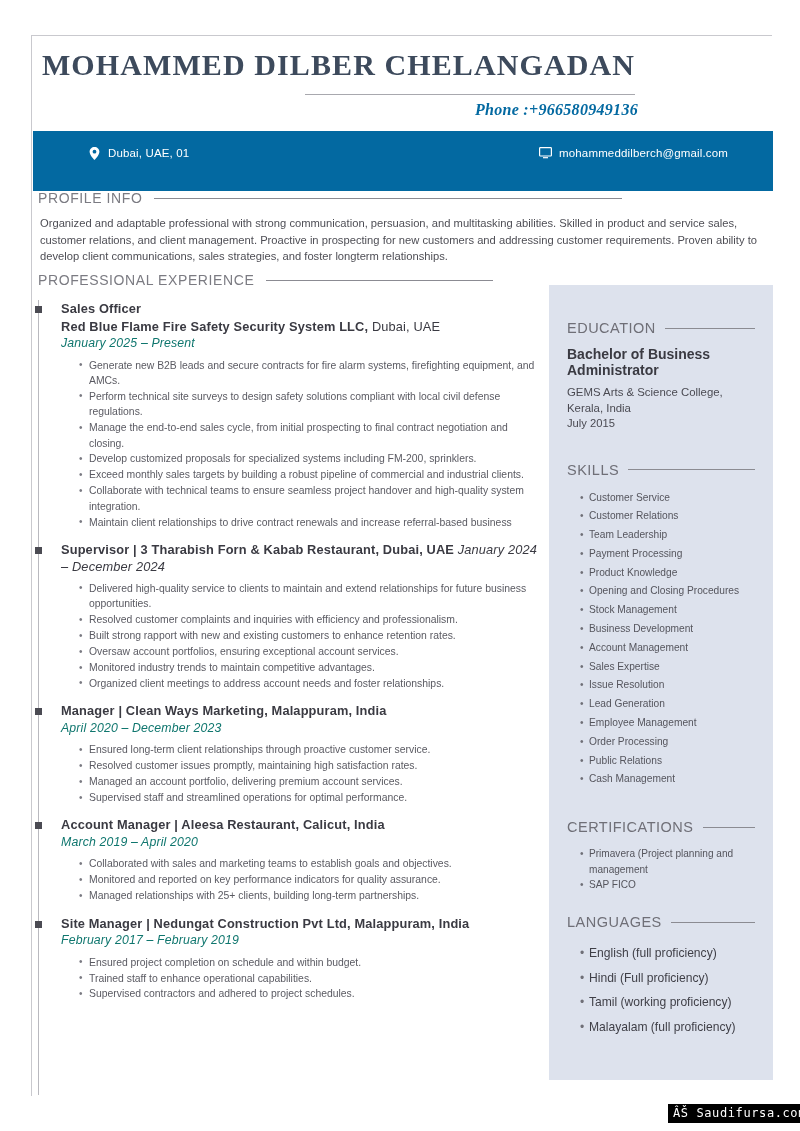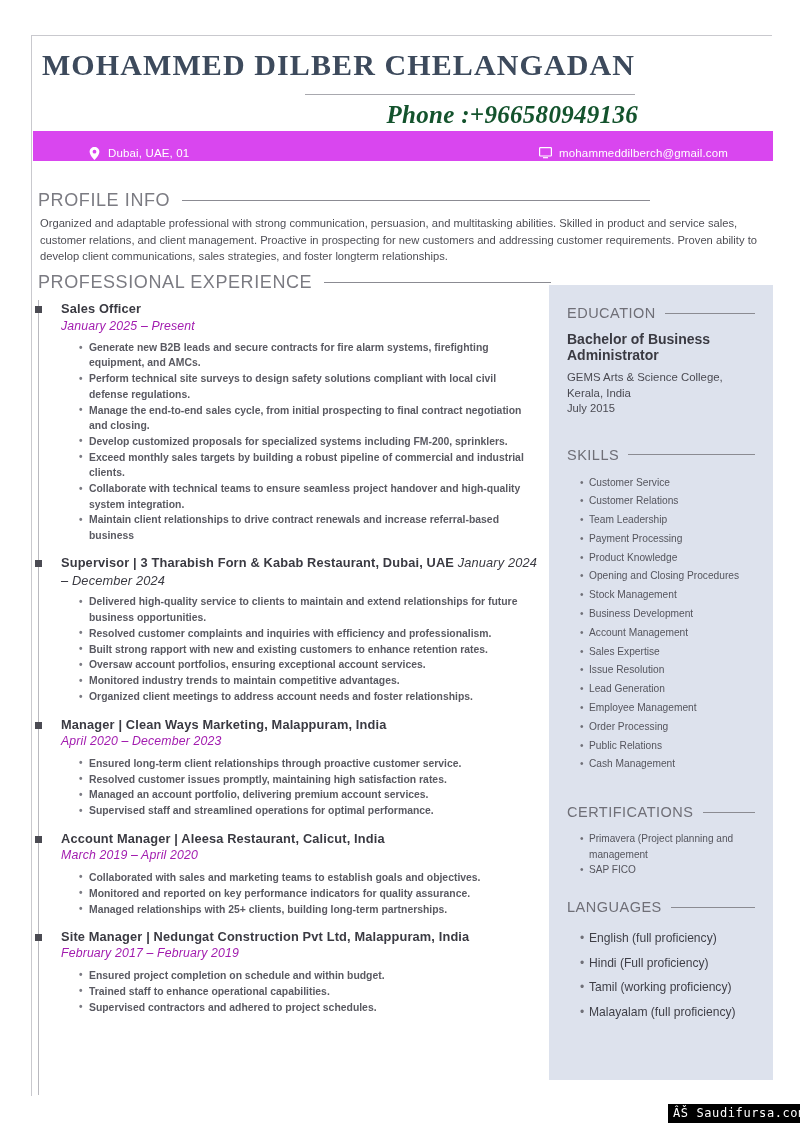--- a/index.html
+++ b/index.html
@@ -62,35 +62,35 @@
     height: 1px;
     background: #a8a8ae;
   }
   #phone-line {
     position: absolute;
     right: 30px;
     top: 101px;
     font-family: "Liberation Serif", serif;
     font-style: italic;
     font-weight: 700;
-    font-size: 25px;
-    color: #14532d;
+    font-size: 16px;
+    color: #0369a1;
     letter-spacing: 0.3px;
     white-space: nowrap;
     text-align: center;
   }
 
   
   #contact-bar {
     position: absolute;
     left: 33px;
     top: 131px;
     width: 740px;
-    height: 30px;
-    background: #d946ef;
+    height: 60px;
+    background: #0369a1;
     color: #ffffff;
     font-size: 11.5px;
   }
   .contact-item {
     position: absolute;
     top: 0;
     height: 44px;
     display: flex;
     align-items: center;
     gap: 7px;
@@ -108,21 +108,21 @@
   .contact-icon svg { display: block; }
 
   
   .section-head {
     position: absolute;
     display: flex;
     align-items: center;
     gap: 12px;
   }
   .section-head .head-text {
-    font-size: 18px;
+    font-size: 14px;
     color: #7b7b82;
     letter-spacing: 0.6px;
     font-weight: 400;
     white-space: nowrap;
   }
   .section-head .head-rule {
     height: 1px;
     background: #8b8b92;
   }
 
@@ -184,29 +184,28 @@
     color: #3a3a42;
     line-height: 17.5px;
     letter-spacing: 0.15px;
   }
   .job-org .org-loc {
     font-weight: 400;
   }
   .job-dates {
     font-size: 12.3px;
     font-style: italic;
-    color: #a21caf;
+    color: #0f766e;
     line-height: 17.5px;
     letter-spacing: 0.15px;
   }
   .job-bullets {
     margin: 5px 0 0 0;
     padding-left: 18px;
     list-style: none;
-    font-weight: bold;
   }
   .job-bullets li {
     position: relative;
     font-size: 10.4px;
     line-height: 15.4px;
     color: #5a5a62;
     margin-bottom: 0.5px;
     padding-left: 10px;
   }
   .job-bullets li::before {
@@ -283,21 +282,21 @@
   }
   #cert-list li {
     line-height: 15.4px;
     font-size: 10.1px;
   }
   #lang-list li {
     font-size: 12.1px;
     line-height: 24.5px;
     color: #3f3f47;
   }
-  #section-education { margin-top: 2px; }
+  #section-education { margin-top: 17px; }
   #section-skills { margin-top: 30px; }
   #section-certifications { margin-top: 30px; }
   #section-languages { margin-top: 22px; }
 
   
   #watermark {
     position: absolute;
     left: 668px;
     top: 1104px;
     background: #000000;
@@ -348,20 +347,21 @@
 <div id="profile-text">Organized and adaptable professional with strong communication, persuasion, and multitasking abilities. Skilled in product and service sales, customer relations, and client management. Proactive in prospecting for new customers and addressing customer requirements. Proven ability to develop client communications, sales strategies, and foster longterm relationships.</div>
 
 <div class="section-head" id="head-experience">
   <span class="head-text">PROFESSIONAL EXPERIENCE</span>
   <span class="head-rule"></span>
 </div>
 <div id="experience">
     <div class="job">
       <span class="job-marker"></span>
       <div class="job-title">Sales Officer</div>
+      <div class="job-org">Red Blue Flame Fire Safety Security System LLC,<span class="org-loc"> Dubai, UAE</span></div>
       <div class="job-dates">January 2025 – Present</div>
       <ul class="job-bullets">
         <li>Generate new B2B leads and secure contracts for fire alarm systems, firefighting equipment, and AMCs.</li>
         <li>Perform technical site surveys to design safety solutions compliant with local civil defense regulations.</li>
         <li>Manage the end-to-end sales cycle, from initial prospecting to final contract negotiation and closing.</li>
         <li>Develop customized proposals for specialized systems including FM-200, sprinklers.</li>
         <li>Exceed monthly sales targets by building a robust pipeline of commercial and industrial clients.</li>
         <li>Collaborate with technical teams to ensure seamless project handover and high-quality system integration.</li>
         <li>Maintain client relationships to drive contract renewals and increase referral-based business</li>
       </ul>

